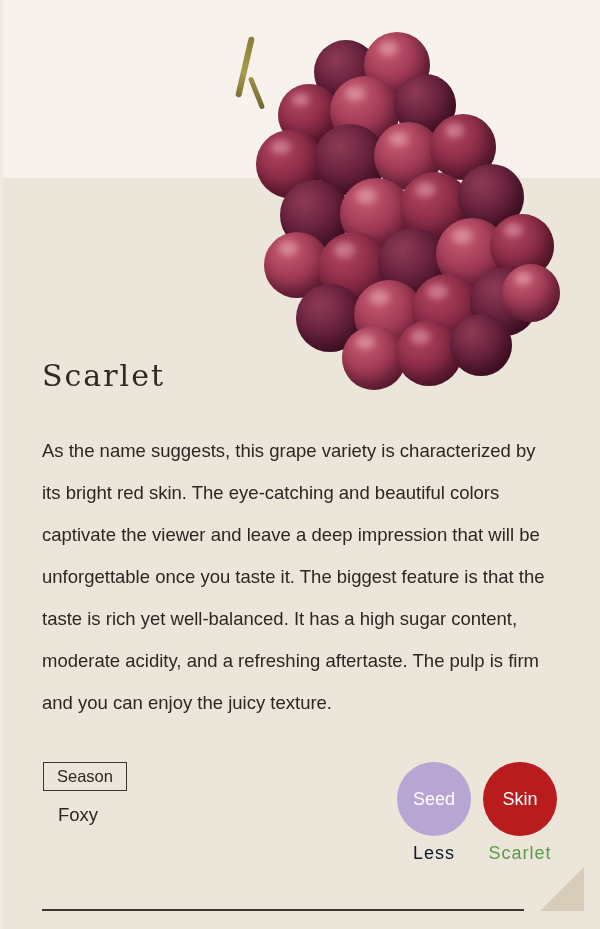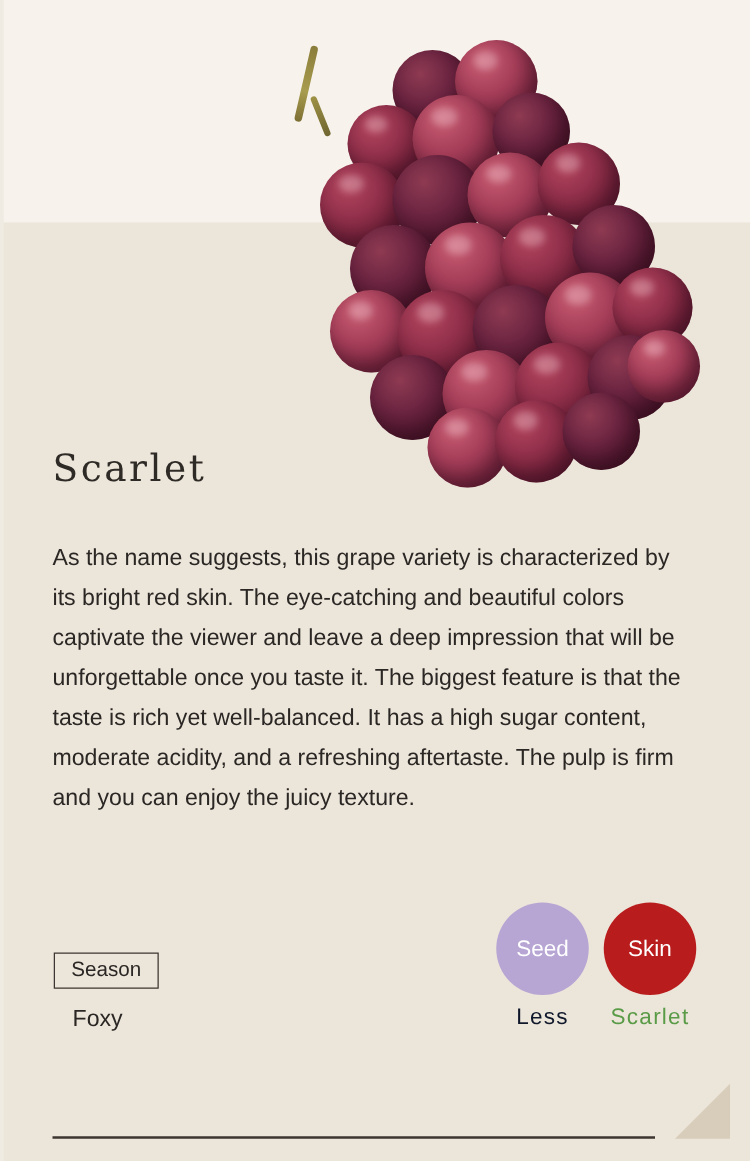--- a/index.html
+++ b/index.html
@@ -95,21 +95,21 @@
   .title {
     font-family: "DejaVu Serif", serif;
     font-size: 30px;
     font-weight: 400;
     letter-spacing: 2px;
     color: #2e2a26;
     margin-bottom: 37px;
   }
   .body-text {
     font-size: 18.5px;
-    line-height: 32px;
+    line-height: 42px;
     color: #2b2724;
     width: 516px;
   }
 
   
   .attrs {
     position: absolute;
     left: 43px;
     top: 762px;
   }
@@ -130,21 +130,21 @@
   .attr-val {
     margin-left: 15px;
     font-size: 18.5px;
     color: #2b2724;
   }
 
   
   .badges {
     position: absolute;
     left: 397px;
-    top: 722px;
+    top: 762px;
     display: flex;
     gap: 12px;
   }
   .badge-col {
     width: 74px;
     text-align: center;
   }
   .circle {
     width: 74px;
     height: 74px;

